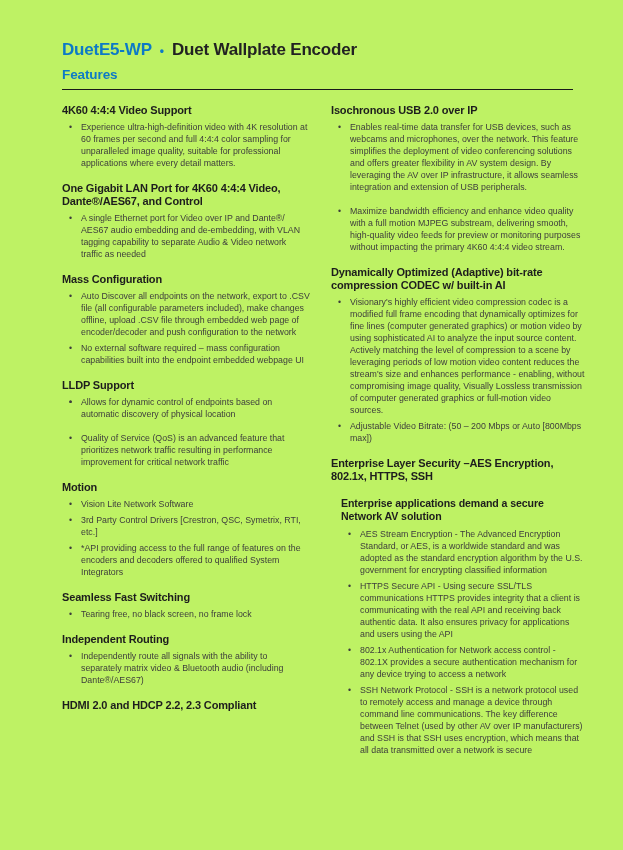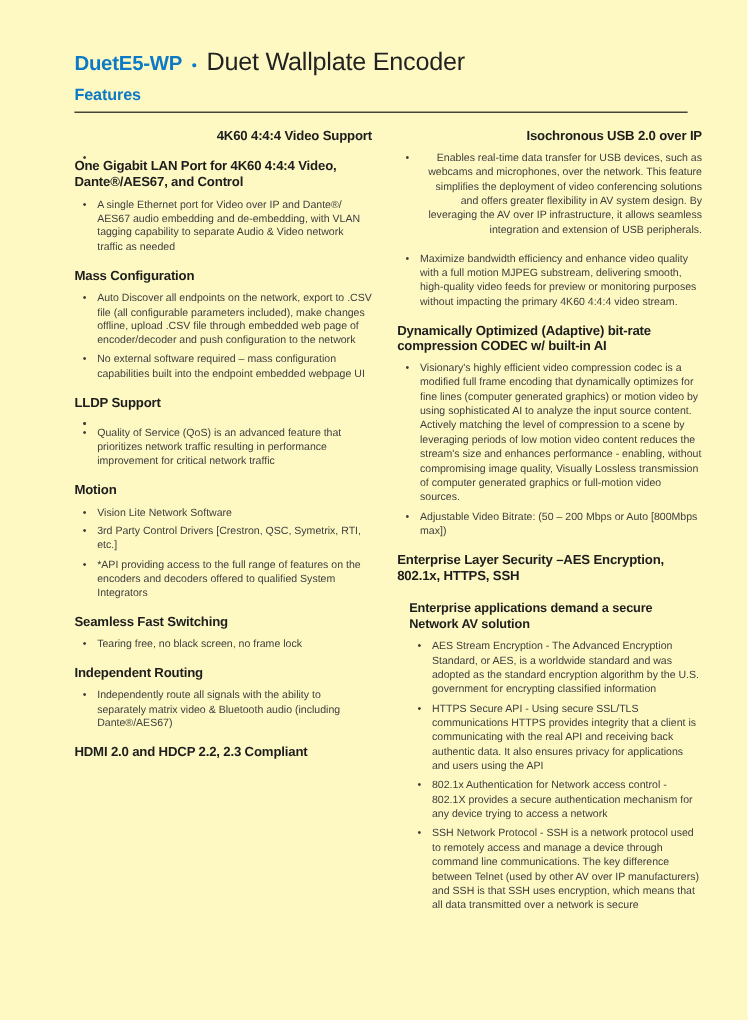--- a/index.html
+++ b/index.html
@@ -4,39 +4,39 @@
 <style>
   :root{
     --accent:#0d7ac6;
     --heading:#1d1d1d;
     --body:#3d3d3c;
     --rule:#1a1a1a;
   }
   *{box-sizing:border-box;}
   html,body{margin:0;padding:0;background:#ffffff;}
   .page{
-    width:623px;height:850px;background:#fef9c3;overflow:hidden;
+    width:623px;height:850px;background:#bef264;overflow:hidden;
     padding:40px 38px 0 62px;
     font-family:"Liberation Sans", sans-serif;
     color:var(--body);
   }
   
   .title-row{display:flex;align-items:baseline;}
   .product-name{color:var(--accent);font-size:17px;font-weight:bold;letter-spacing:-0.2px;}
   .title-sep{color:var(--accent);font-size:12px;font-weight:bold;margin:0 8px;}
-  .product-desc{color:#222;font-size:21px;font-weight:normal;letter-spacing:-0.2px;}
+  .product-desc{color:#222;font-size:17px;font-weight:bold;letter-spacing:-0.2px;}
   .features-label{color:var(--accent);font-size:13.5px;font-weight:bold;margin-top:7px;letter-spacing:-0.1px;}
   .header-rule{border:none;border-top:1.6px solid var(--rule);margin:7px 0 0 0;width:511px;}
   
   .columns{display:flex;gap:21px;margin-top:12px;}
   .col{flex:0 0 248px;}
   .col.right{flex:1 1 auto;}
   
   .feature-section{margin-top:12px;}
-  .feature-section:first-child{margin-top:2px;text-align:right;}
+  .feature-section:first-child{margin-top:2px;}
   .section-heading{
     margin:0 0 5px 0;font-size:11px;font-weight:bold;color:var(--heading);
     line-height:1.2;letter-spacing:-0.15px;
   }
   .section-subheading{
     margin:14px 0 6px 10px;font-size:10.6px;font-weight:bold;color:var(--heading);
     line-height:1.25;letter-spacing:-0.1px;
   }
   ul.bullets{list-style:none;margin:0;padding:0;}
   ul.bullets li{
@@ -64,20 +64,21 @@
   <hr class="header-rule">
 
   <div class="columns">
     <div class="col left">
         <section class="feature-section">
       <h3 class="section-heading">4K60 4:4:4 Video Support</h3>
 
       <ul class="bullets">
             <li>
       <span class="dot">•</span>
+      <span class="bullet-text">Experience ultra-high-definition video with 4K resolution at 60 frames per second and full 4:4:4 color sampling for unparalleled image quality, suitable for professional applications where every detail matters.</span>
     </li>
           </ul>
     </section>
         <section class="feature-section">
       <h3 class="section-heading">One Gigabit LAN Port for 4K60 4:4:4 Video, Dante®/AES67, and Control</h3>
 
       <ul class="bullets">
             <li>
       <span class="dot">•</span>
       <span class="bullet-text">A single Ethernet port for Video over IP and Dante®/ AES67 audio embedding and de-embedding, with VLAN tagging capability to separate Audio &amp; Video network traffic as needed</span>
@@ -100,20 +101,21 @@
     </section>
         <section class="feature-section">
       <h3 class="section-heading">LLDP Support</h3>
 
       <ul class="bullets">
             <li>
       <span class="dot">•</span>
     </li>
             <li>
       <span class="dot">•</span>
+      <span class="bullet-text">Allows for dynamic control of endpoints based on automatic discovery of physical location</span>
     </li>
           </ul>
     </section>
         <section class="feature-section">
 
       <ul class="bullets">
             <li>
       <span class="dot">•</span>
       <span class="bullet-text">Quality of Service (QoS) is an advanced feature that prioritizes network traffic resulting in performance improvement for critical network traffic</span>
     </li>

